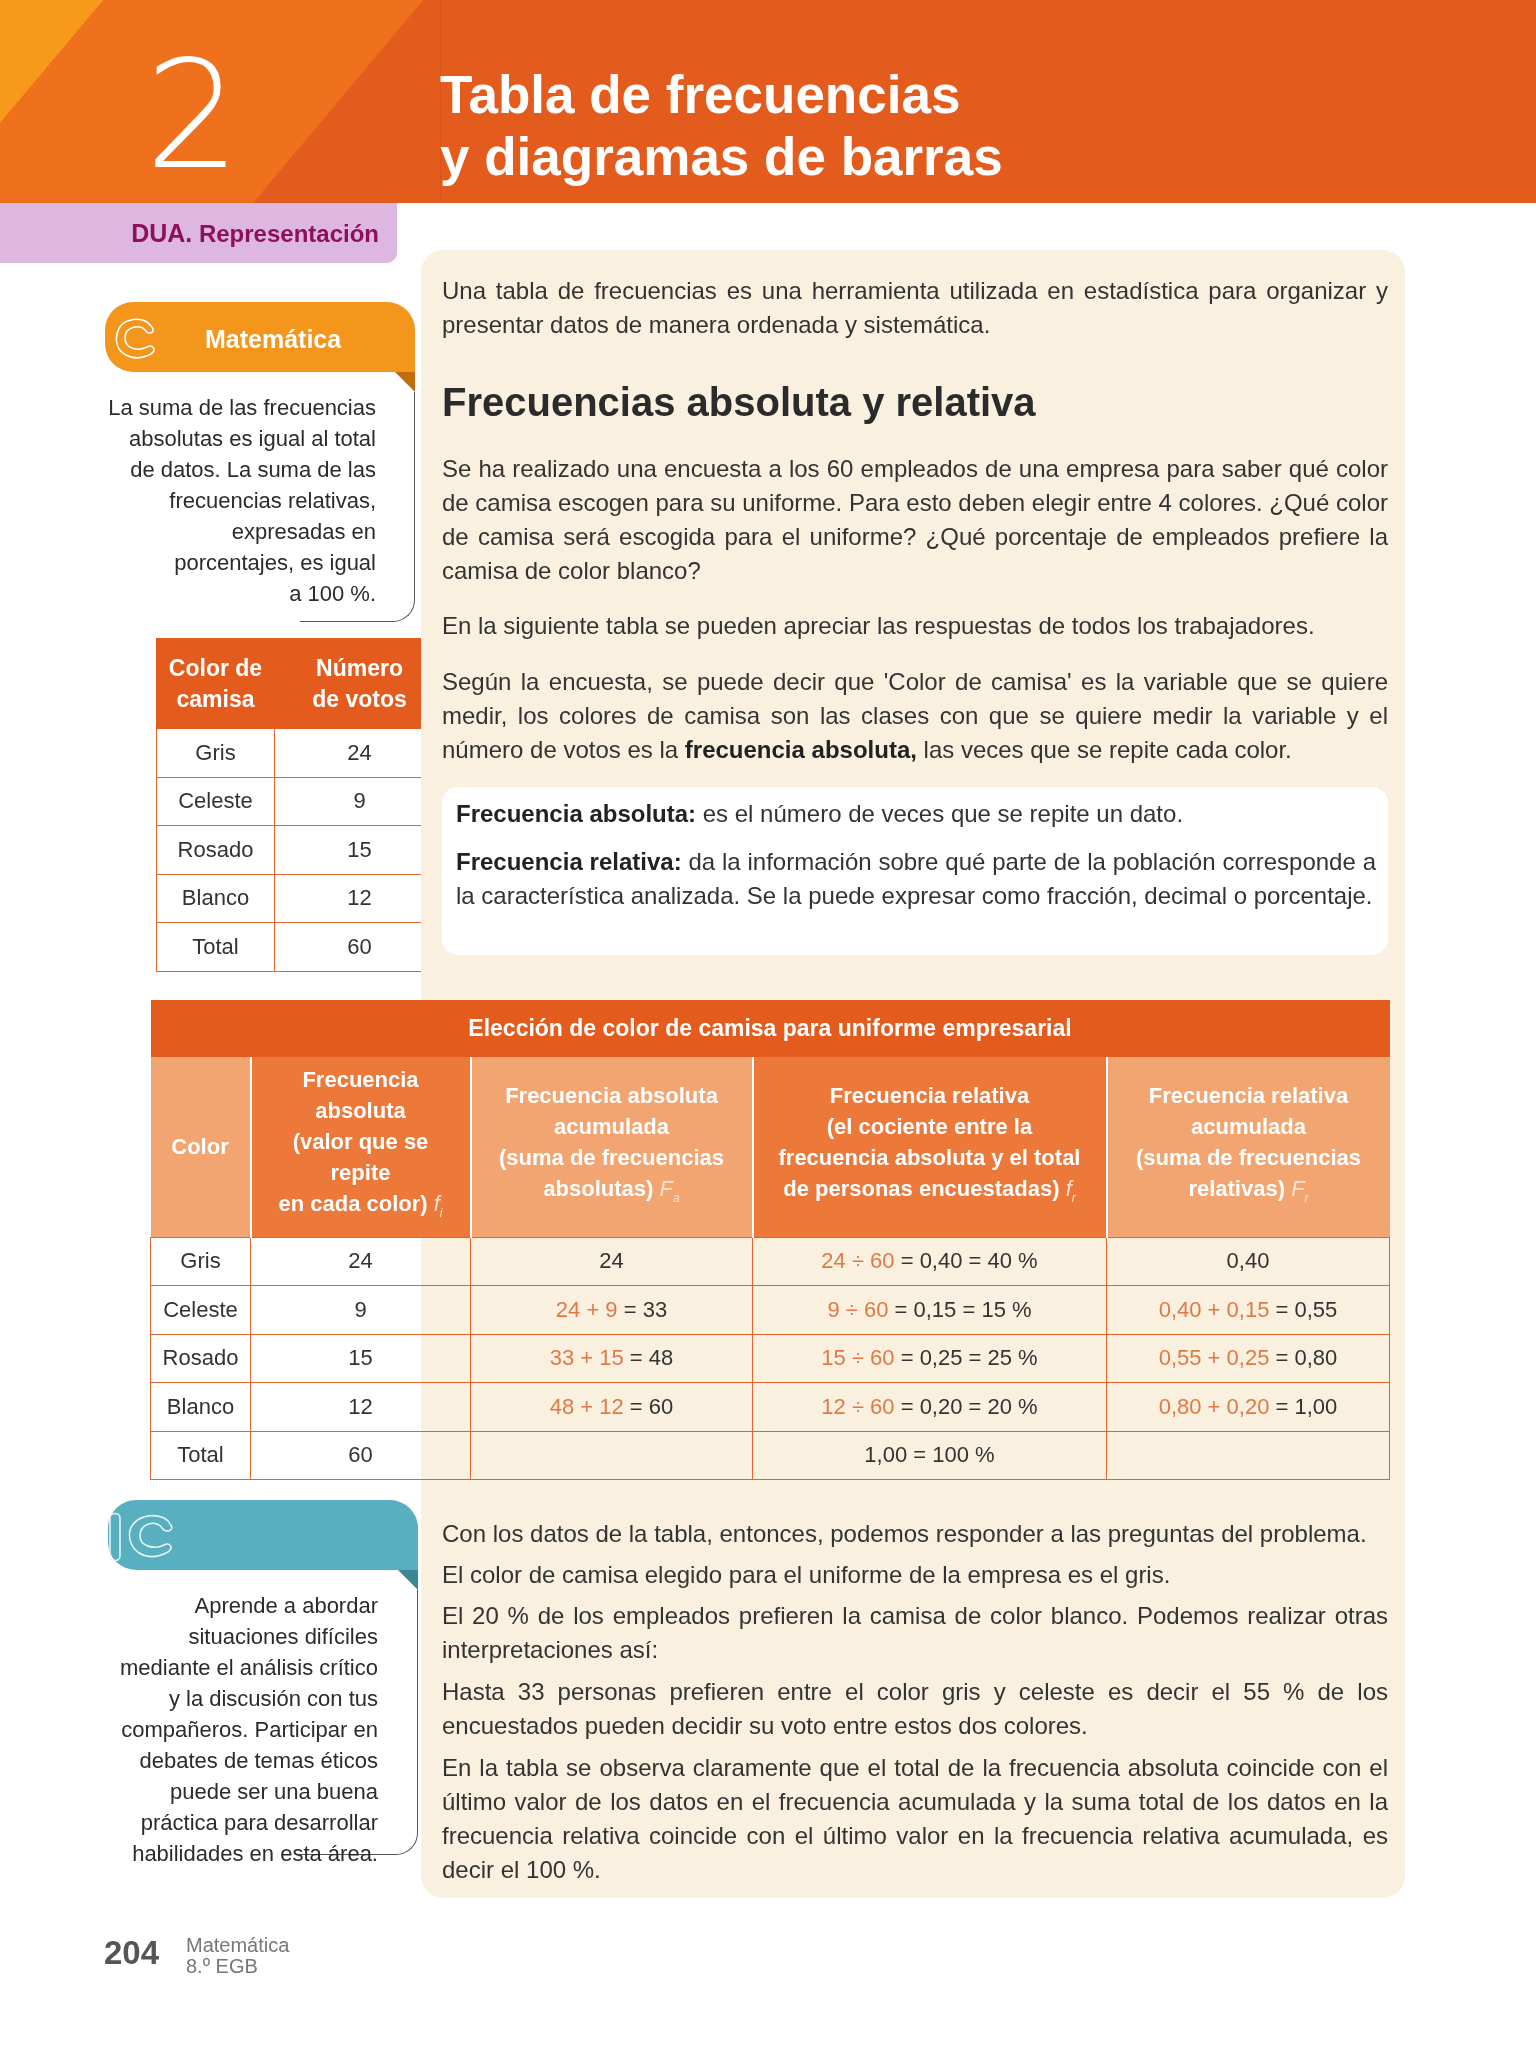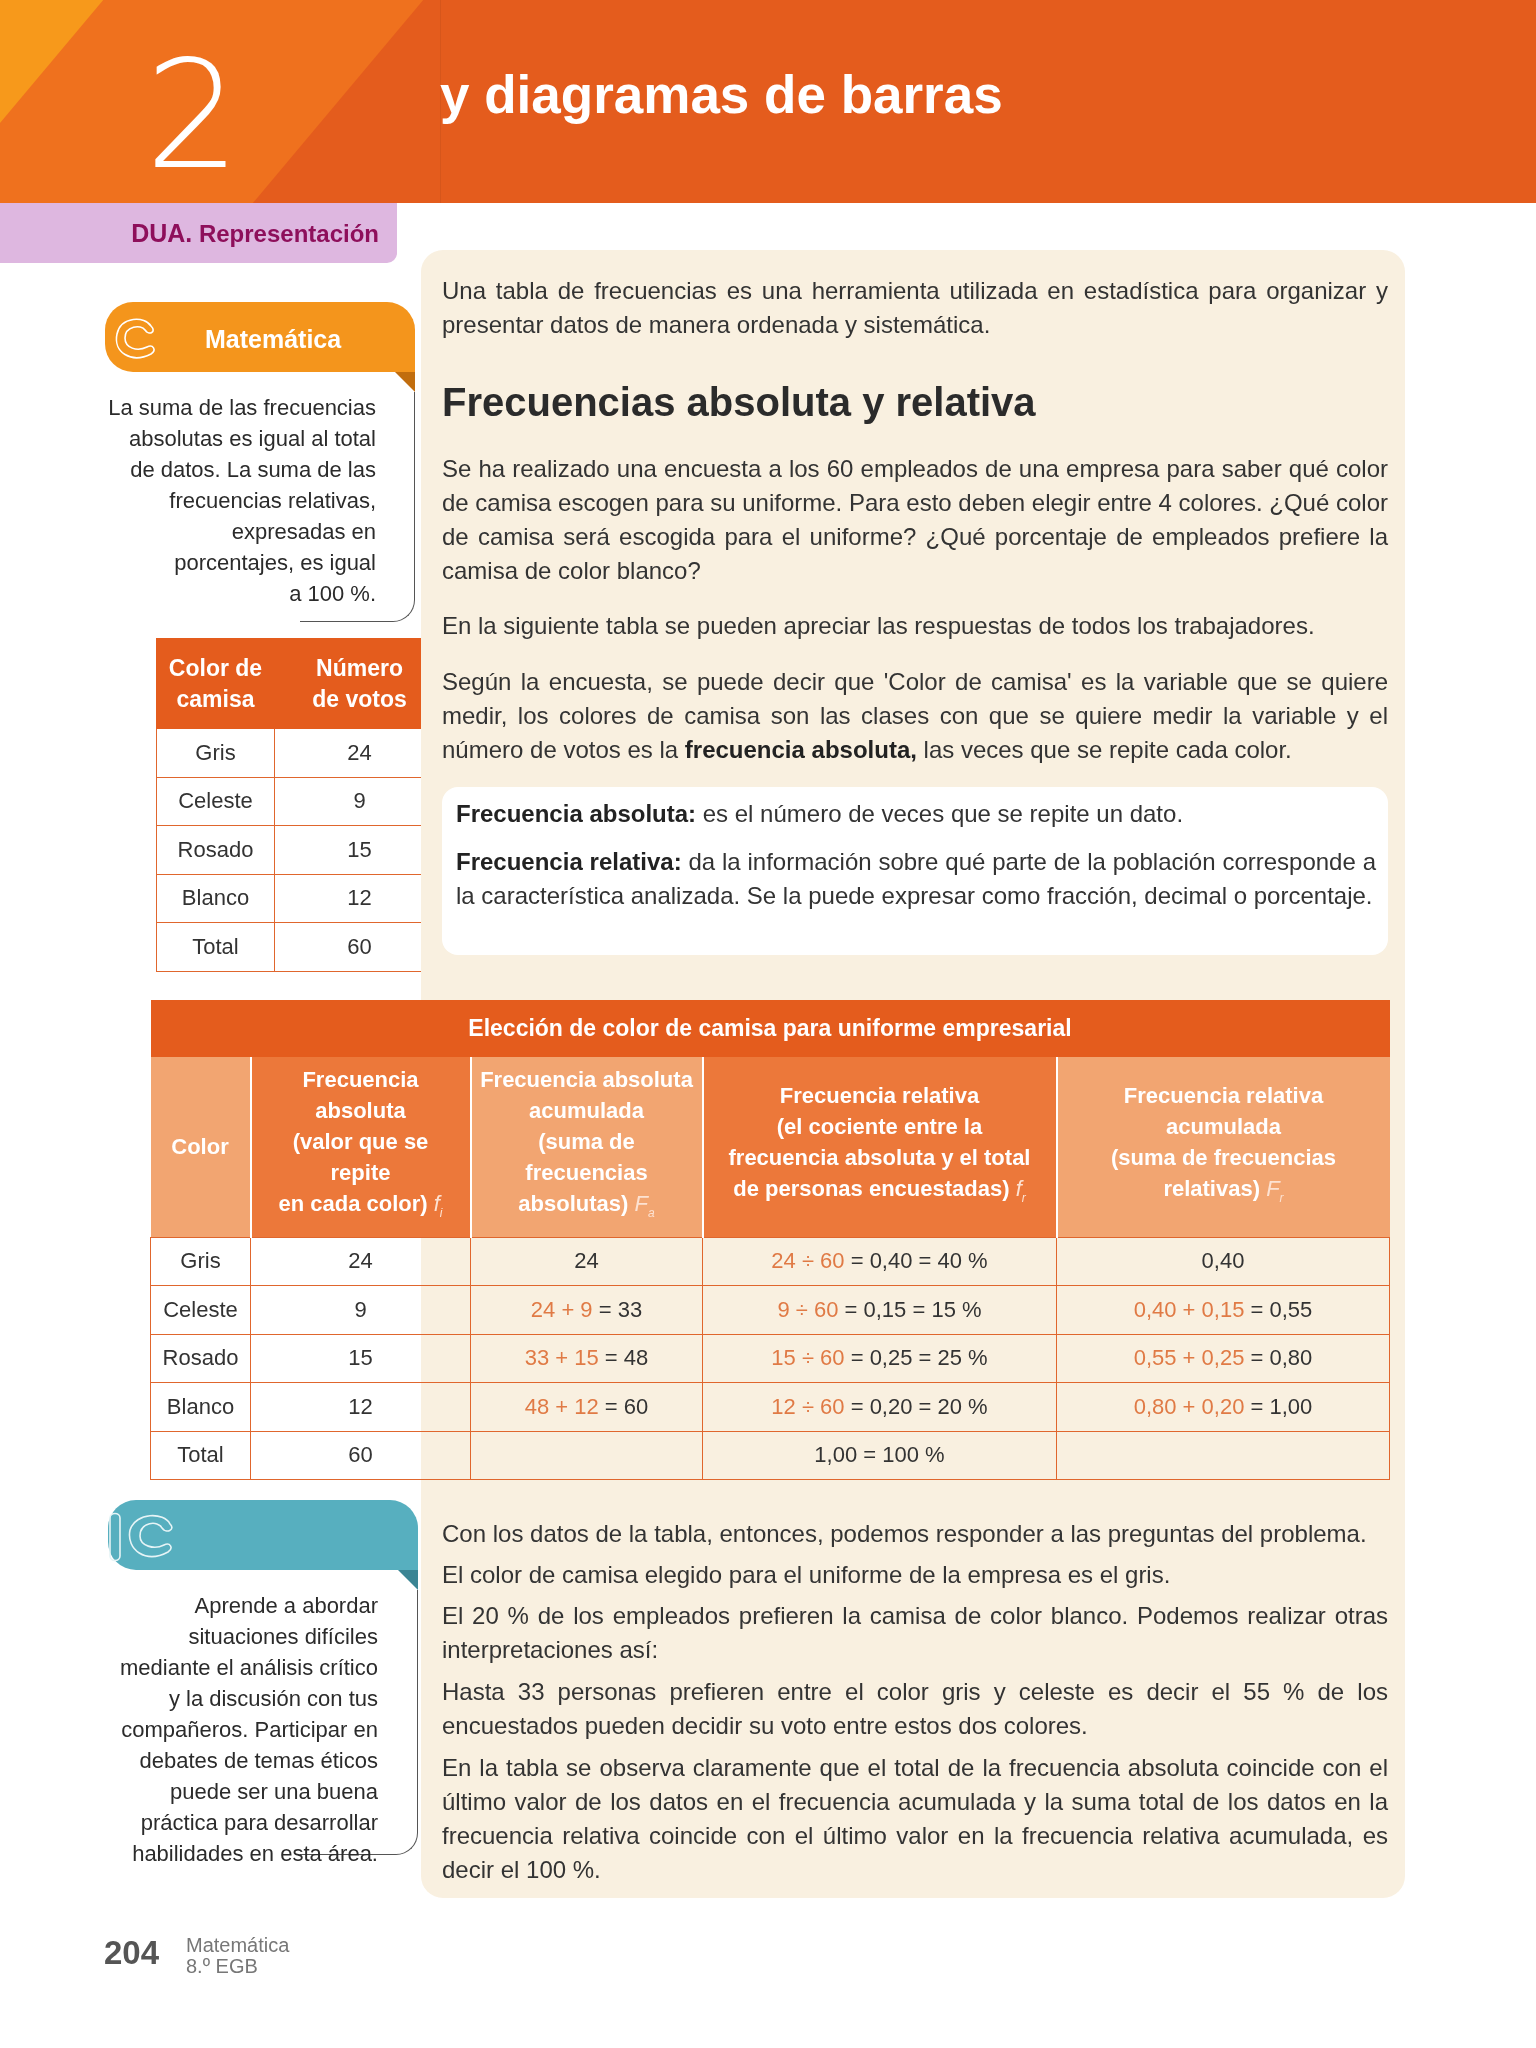--- a/index.html
+++ b/index.html
@@ -67,20 +67,21 @@
 </style>
 </head>
 <body>
 
 <div class="header">
   <div class="hdr-stripe1"></div>
   <div class="hdr-stripe2"></div>
   <div class="hdr-divider"></div>
   <div class="hdr-number">2</div>
   <div class="hdr-title">
+    <div>Tabla de frecuencias</div>
     <div>y diagramas de barras</div>
   </div>
 </div>
 <div class="dua">
   <span>DUA.</span><span class="dua-sub"> Representación</span>
 </div>
 
 <div class="side-tab mat-tab">
   <svg class="tab-logo" style="left:6px" width="46" height="50" viewBox="0 0 46 50">
     <path d="M40 12 C34 2 10 2 6 20 C2 38 20 50 40 40 C46 36 42 30 36 33 C26 38 14 34 14 24 C14 12 30 10 34 16 C38 22 46 18 40 12 Z" fill="none" stroke="#fff" stroke-width="1.6"></path>
@@ -146,21 +147,21 @@
 <table class="big-table">
   <thead>
     <tr class="title-row">
         <th colspan="5">Elección de color de camisa para uniforme empresarial</th>
       </tr>
     <tr class="head-row">
       <th class="hc-light" style="width:100px;">Color</th>
       <th class="hc-mid" style="width:220px;">
         <span>Frecuencia</span><br><span>absoluta</span><br><span>(valor que se</span><br><span>repite</span><br><span>en cada color)</span> <span class="sym">f</span><span class="sym sub">i</span>
       </th>
-      <th class="hc-light" style="width:232px;">
+      <th class="hc-light" style="width:282px;">
         <span>Frecuencia absoluta</span><br><span>acumulada</span><br><span>(suma de frecuencias</span><br><span>absolutas)</span> <span class="sym">F</span><span class="sym sub">a</span>
       </th>
       <th class="hc-mid" style="width:354px;">
         <span>Frecuencia relativa</span><br><span>(el cociente entre la</span><br><span>frecuencia absoluta y el total</span><br><span>de personas encuestadas)</span> <span class="sym">f</span><span class="sym sub">r</span>
       </th>
       <th class="hc-light">
         <span>Frecuencia relativa</span><br><span>acumulada</span><br><span>(suma de frecuencias</span><br><span>relativas)</span> <span class="sym">F</span><span class="sym sub">r</span>
       </th>
     </tr>
   </thead>

